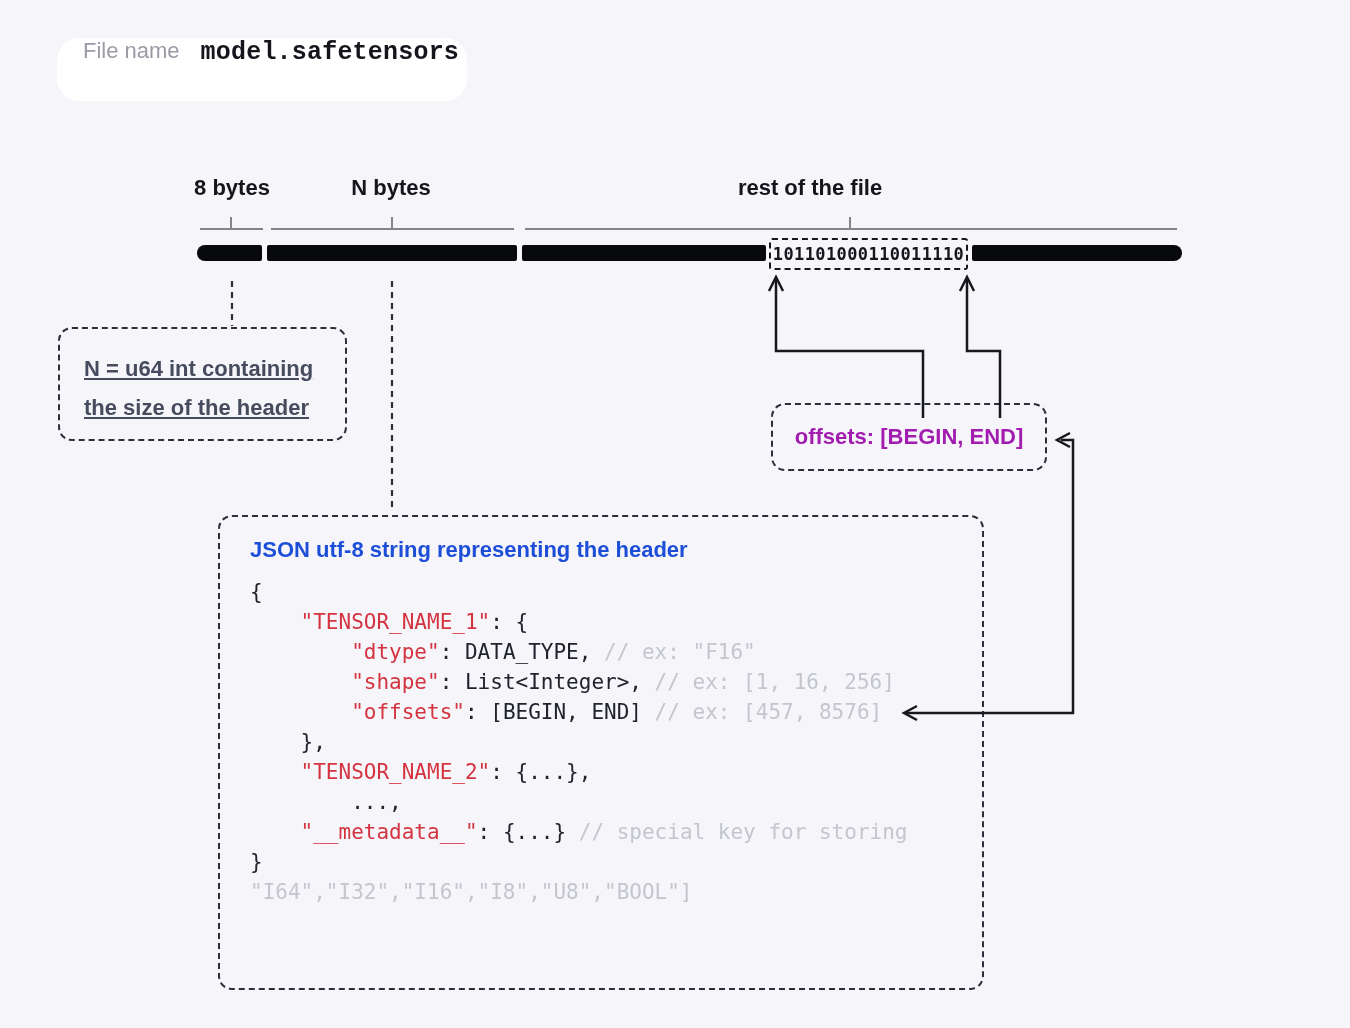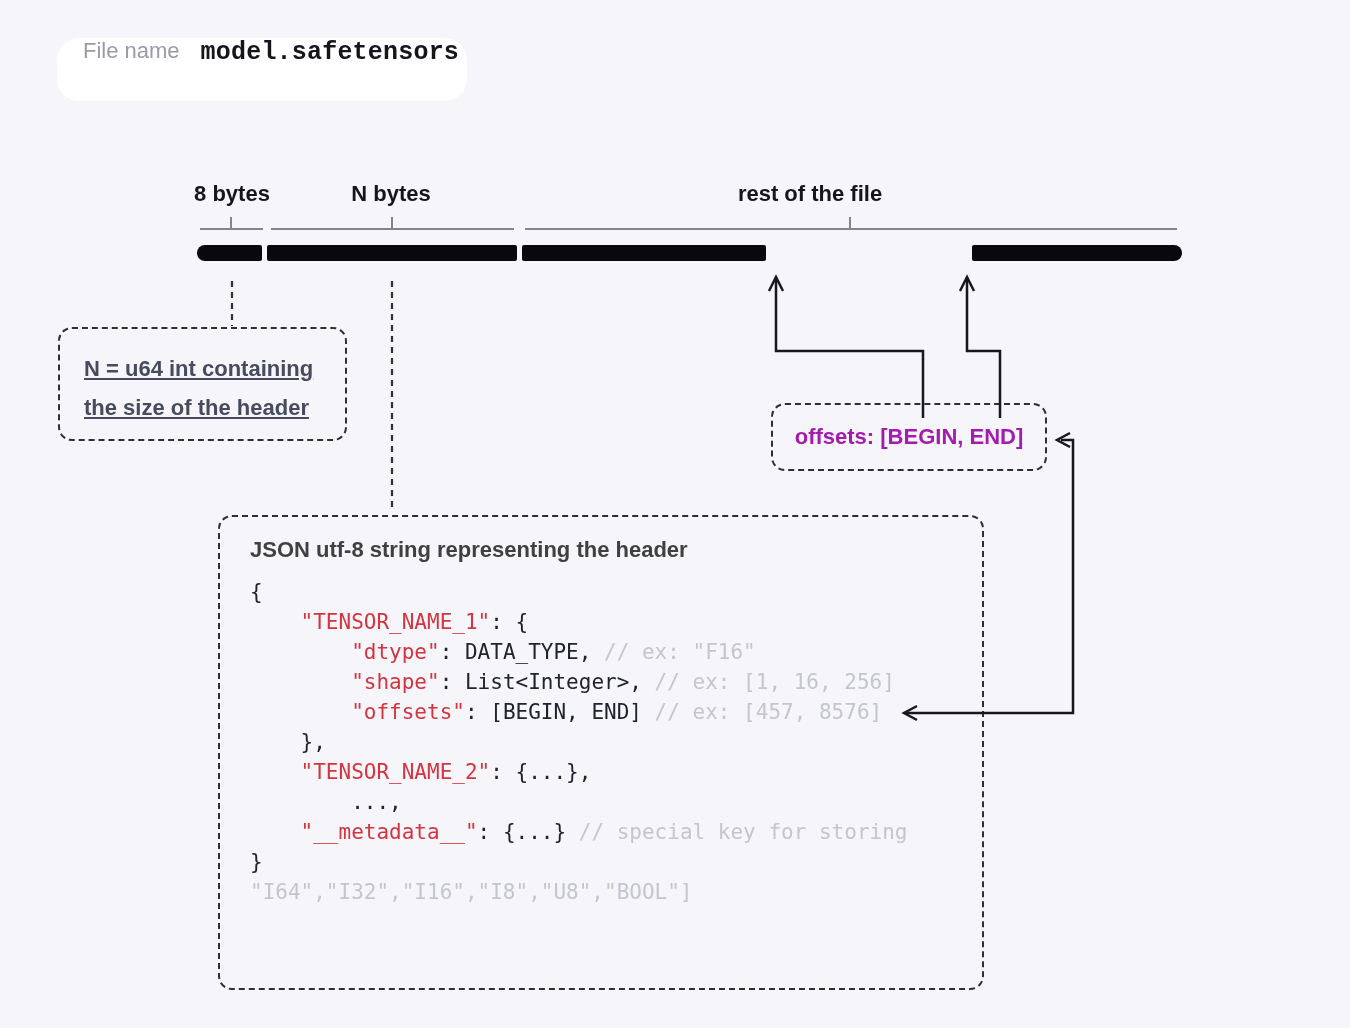--- a/index.html
+++ b/index.html
@@ -11,21 +11,21 @@
   
   .file-pill{
     position:absolute; left:57px; top:38px; width:410px; height:63px;
     background:#ffffff; border-radius:22px;
     display:flex; align-items:flex-start; padding-left:26px; box-sizing:border-box;
   }
   .file-pill .lbl{ font-size:22px; color:#9b9ba6; }
   .file-pill .val{ font-size:25px; color:#15161c; font-weight:bold; margin-left:21px; letter-spacing:.2px;font-family:Liberation Mono, monospace;}
   
   .seg-label{ position:absolute; top:174px; height:28px; line-height:28px;
-    text-align:center; font-size:22px; font-weight:bold; color:#15161c;margin-top:6px; }
+    text-align:center; font-size:22px; font-weight:bold; color:#15161c; }
   .lab-8{ left:152px; width:160px; }
   .lab-n{ left:311px; width:160px; }
   .lab-rest{ left:710px; width:200px; }
   
   .measure{ position:absolute; top:228px; height:2px; background:#84848b; }
   .m-a{ left:200px; width:63px; }
   .m-b{ left:271px; width:243px; }
   .m-c{ left:525px; width:652px; }
   .tick{ position:absolute; top:-11px; width:2px; height:11px; background:#84848b; }
   .m-a .tick{ left:30px; } .m-b .tick{ left:120px; } .m-c .tick{ left:324px; }
@@ -45,21 +45,21 @@
   
   .note-box{ position:absolute; box-sizing:border-box;
     border:2px dashed #2b2f3a; border-radius:14px; color:#474b5e; }
   .nbox-u64{ left:58px; top:327px; width:289px; height:114px; padding:20px 0 0 24px;text-decoration:underline; }
   .nbox-u64 .line{ font-size:22px; font-weight:bold; line-height:39px; white-space:nowrap; }
   .nbox-offsets{ left:771px; top:403px; width:276px; height:68px;
     display:flex; align-items:center; justify-content:center; }
   .nbox-offsets .line{ font-size:22px; font-weight:bold; color:#a21caf; white-space:nowrap; }
   .nbox-json{ left:218px; top:515px; width:766px; height:475px; }
   .json-title{ position:absolute; left:30px; top:20px; font-size:22px; font-weight:bold;
-    color:#404040; white-space:nowrap; }
+    color:#1d4ed8; white-space:nowrap; }
   .code{ position:absolute; left:30px; top:60px; }
   .code-line{ height:30px; line-height:30px; white-space:pre;
     font-family:"DejaVu Sans Mono", monospace; font-size:21px; letter-spacing:0; }
   .code-line .dark{ color:#20232b; }
   .code-line .red{ color:#d43440; }
   .code-line .gray{ color:#c4c6ce; }
   
   .overlay{ position:absolute; left:0; top:0; pointer-events:none; }
   .solid{ fill:none; stroke:#17181d; stroke-width:2.5px; stroke-linejoin:miter; stroke-linecap:butt; }
   .dash{ fill:none; stroke:#2b2f3a; stroke-width:2.2px; stroke-dasharray:6 5; }
@@ -84,20 +84,21 @@
   <div class="measure m-b">
       <div class="tick"></div>
     </div>
   <div class="measure m-c">
       <div class="tick"></div>
     </div>
 
   <div class="bar bar-1"></div>
   <div class="bar bar-2"></div>
   <div class="bar bar-3"></div>
+  <div class="binary-box">101101000110011110</div>
   <div class="bar bar-4"></div>
 
   <div class="note-box nbox-u64">
     <div class="line">N = u64 int containing</div>
     <div class="line">the size of the header</div>
   </div>
 
   <div class="note-box nbox-offsets">
     <div class="line">offsets: [BEGIN, END]</div>
   </div>

